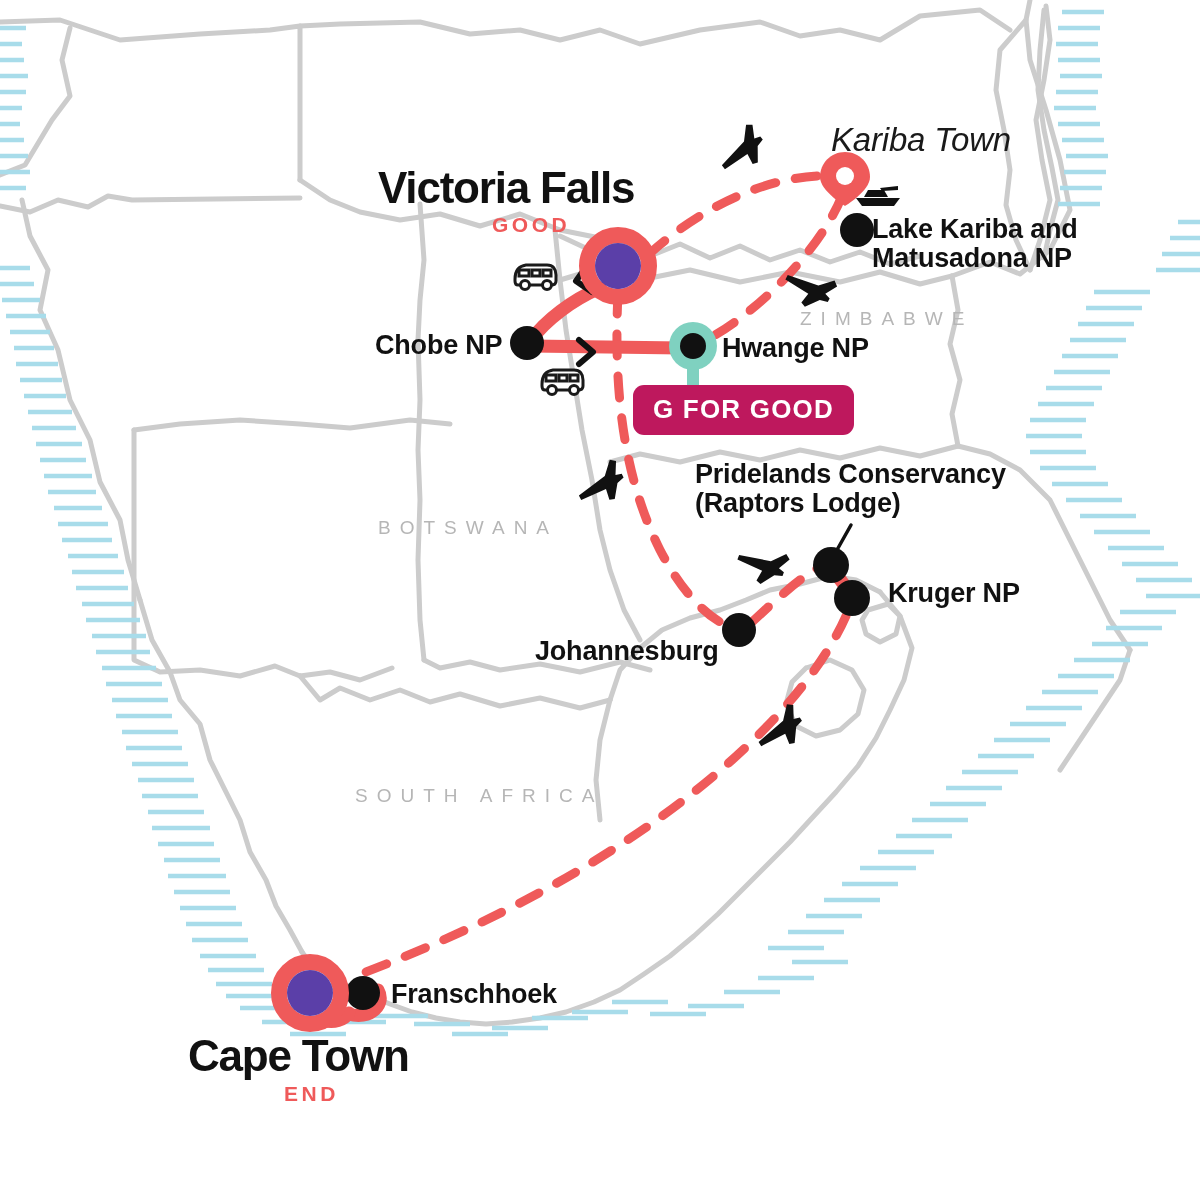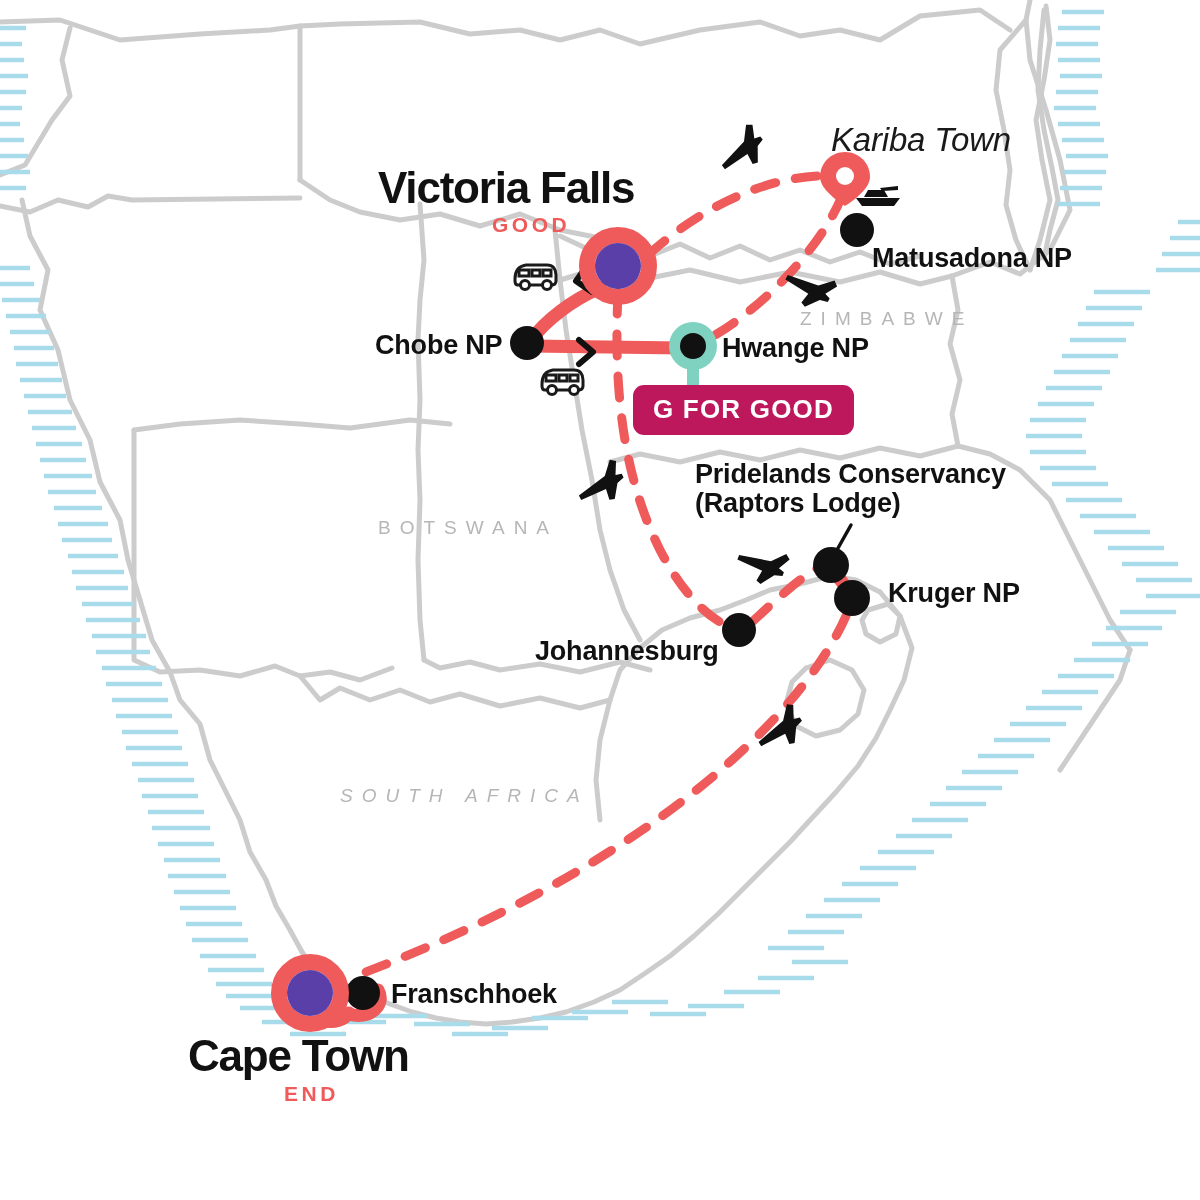--- a/index.html
+++ b/index.html
@@ -284,36 +284,36 @@
   <div class="endpt" style="left:492px;top:213px;">GOOD</div>
 
   <div class="lbl hero" style="left:188px;top:1031px;">Cape Town</div>
   <div class="endpt" style="left:284px;top:1082px;">END</div>
 
   <div class="lbl poi" style="left:375px;top:330px;">Chobe NP</div>
 
   <div class="lbl poi" style="left:722px;top:333px;">Hwange NP</div>
 
   <div class="lbl poi2" style="left:872px;top:215px;text-align:left;width:320px;">
-    <br>
+    <span>Lake Kariba and</span><br>
     <span>Matusadona NP</span>
   </div>
 
   <div class="lbl ital" style="left:831px;top:121px;">Kariba Town</div>
 
   <div class="lbl poi2" style="left:695px;top:460px;width:330px;">
     <span>Pridelands Conservancy</span><br>
     <span>(Raptors Lodge)</span>
   </div>
 
   <div class="lbl poi" style="left:888px;top:578px;">Kruger NP</div>
 
   <div class="lbl poi" style="left:535px;top:636px;">Johannesburg</div>
 
   <div class="lbl poi" style="left:391px;top:979px;">Franschhoek</div>
 
   <div class="country" style="left:800px;top:308px;">ZIMBABWE</div>
   <div class="country" style="left:378px;top:517px;">BOTSWANA</div>
-  <div class="country" style="left:340px;top:785px;font-style:italic;">SOUTH AFRICA</div>
+  <div class="country" style="left:355px;top:785px;">SOUTH AFRICA</div>
 
   <div class="gbadge" style="left:633px;top:385px;">G FOR GOOD</div>
 
 </div>
 
 </body></html>

